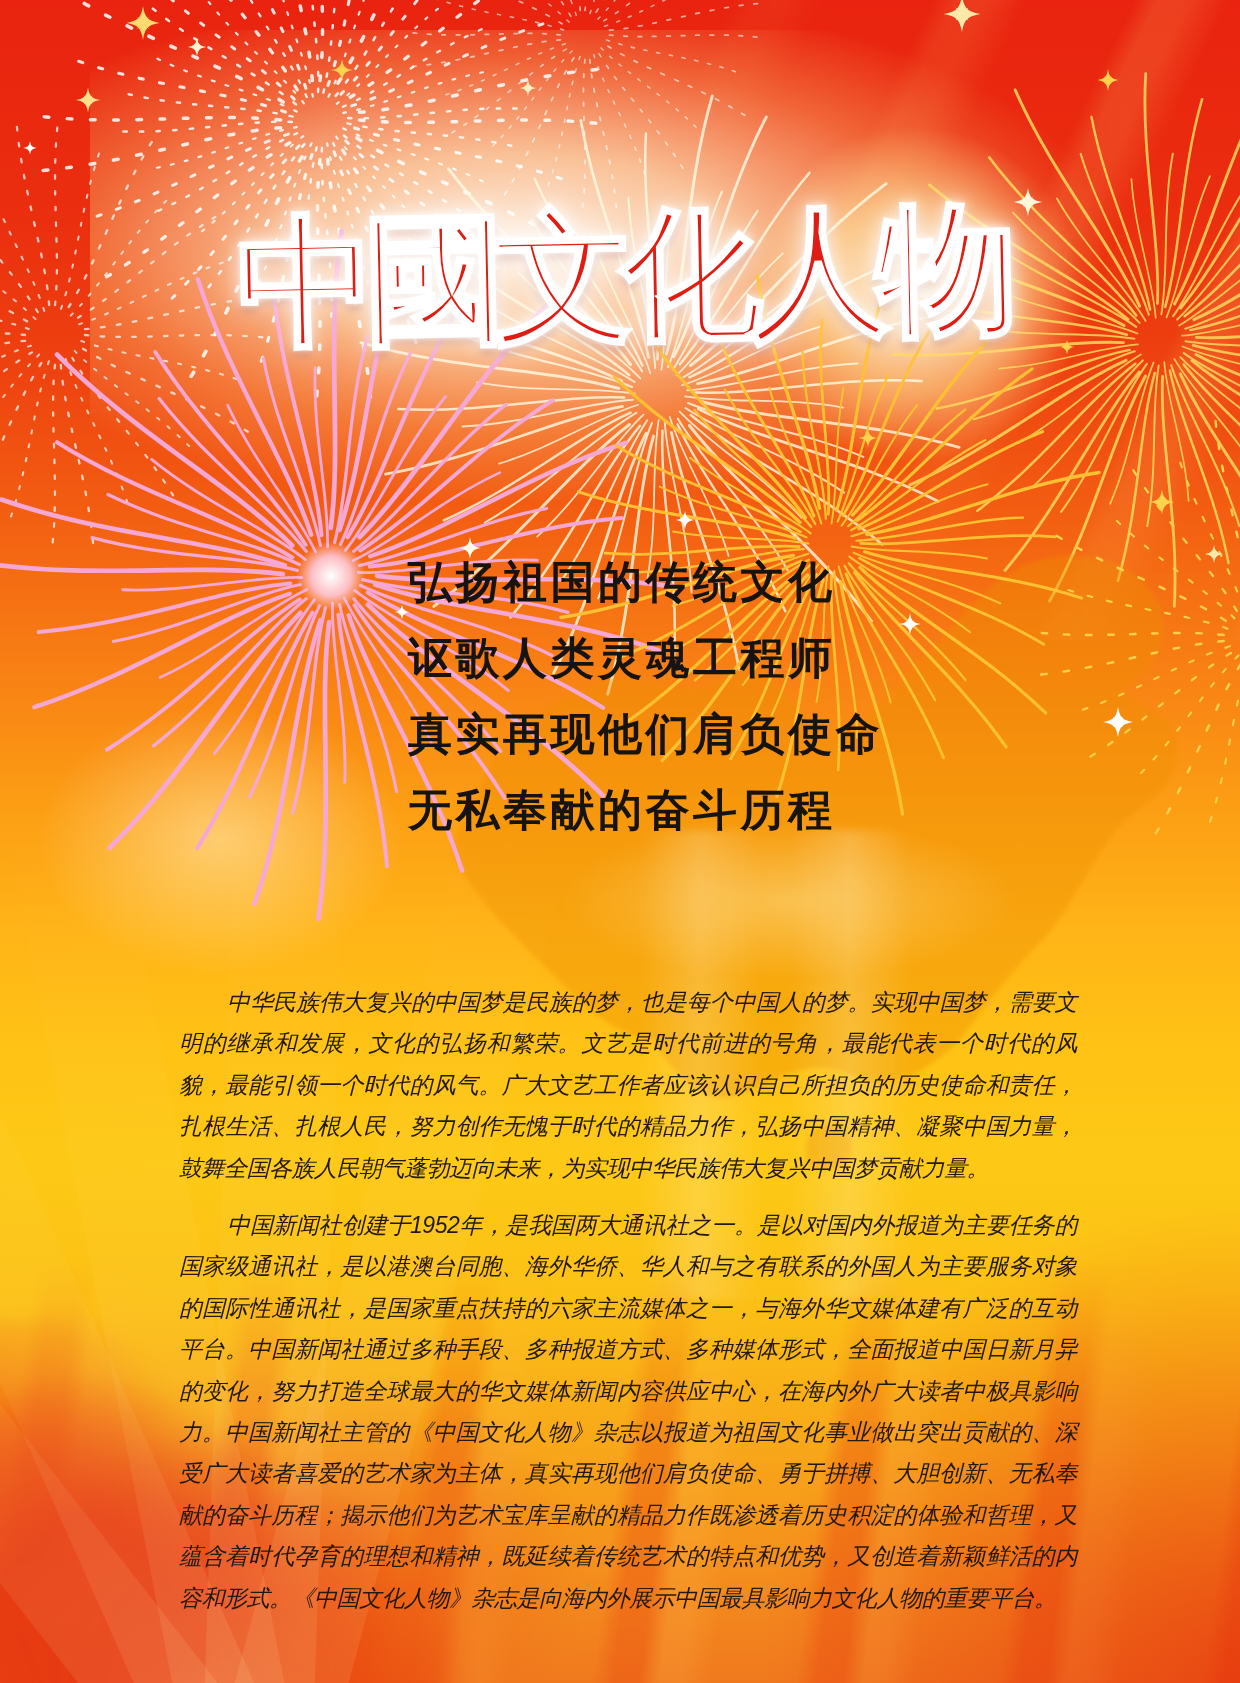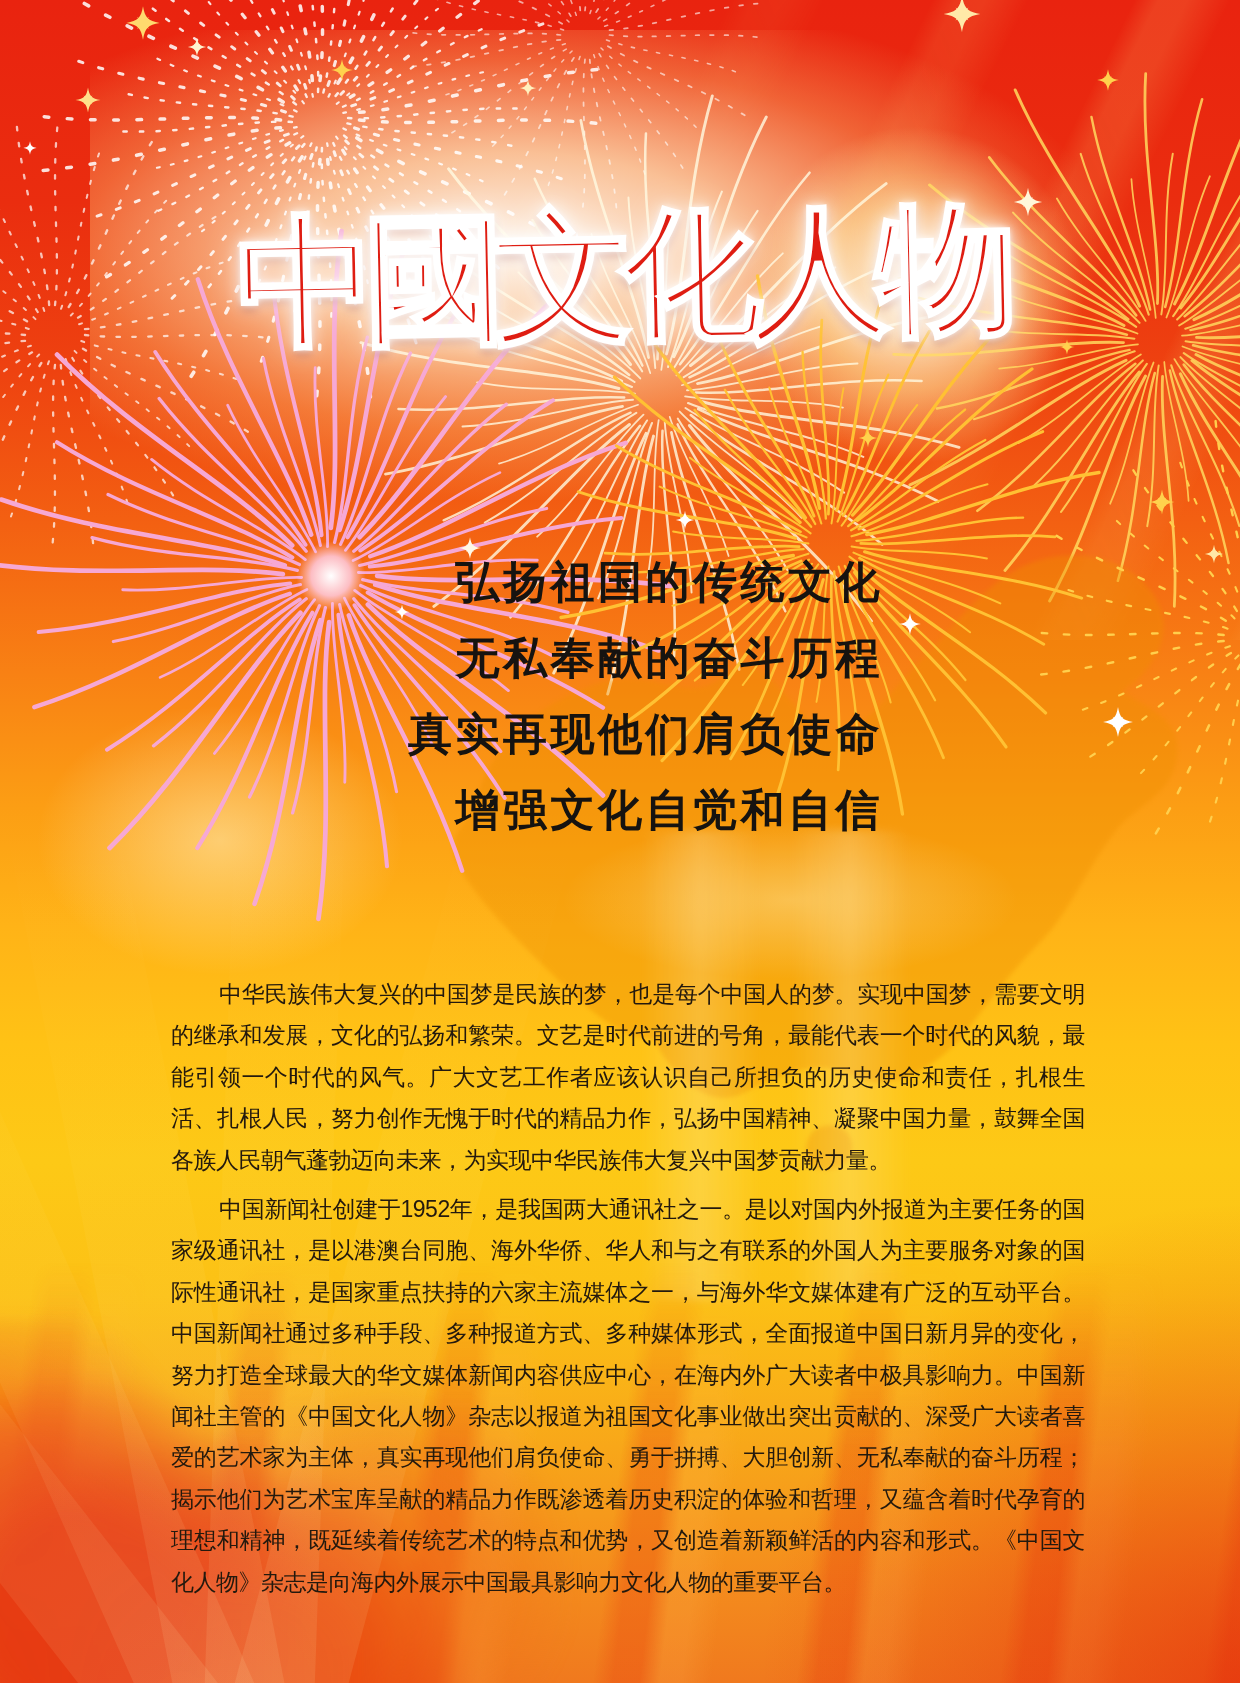--- a/index.html
+++ b/index.html
@@ -58,25 +58,25 @@
   
   .title{position:absolute;left:225px;top:175px;width:790px;margin:0;text-align:center;
     font-family:"DejaVu Serif","Liberation Serif",serif;font-weight:bold;
     font-size:142px;line-height:200px;letter-spacing:-14px;color:#df1d12;
     transform:rotate(-1.2deg);
     -webkit-text-stroke:3px #ffffff;
     text-shadow:0 0 6px #ffffff, 0 0 16px rgba(255,255,255,.95),
       0 0 34px rgba(255,255,255,.8), 0 6px 9px rgba(140,20,0,.45);}
   .slogans{position:absolute;left:408px;top:544px;}
   .slogan{font-size:44px;line-height:76px;letter-spacing:3.5px;font-weight:bold;
-    color:#161310;white-space:nowrap;text-align:right;}
+    color:#161310;white-space:nowrap;}
   .bodytext{position:absolute;left:163px;top:966px;width:930px;
     font-size:23px;line-height:41.4px;letter-spacing:-.5px;color:#23190e;
     text-align:justify;}
-  .bodytext p{margin:8px;text-indent:48px;}
+  .bodytext p{margin:16px;text-indent:48px;font-style:italic;}
 </style>
 </head>
 <body>
 
 <div class="poster">
 
   <svg width="0" height="0" style="position:absolute" aria-hidden="true">
     <defs>
       <path id="ray" d="M0,-34 C7,-95 -6,-170 4,-248"></path>
       <g id="sec">
@@ -217,23 +217,23 @@
       <use href="#sparkle"></use>
     </svg>
   <svg class="sp" style="left:1100px;top:704px;width:36px;height:36px;color:#ffffff" viewBox="-1.2 -1.2 2.4 2.4">
       <use href="#sparkle"></use>
     </svg>
 
   <h1 class="title">中國文化人物</h1>
 
   <div class="slogans">
     <div class="slogan">弘扬祖国的传统文化</div>
+    <div class="slogan">讴歌人类灵魂工程师</div>
+    <div class="slogan">真实再现他们肩负使命</div>
     <div class="slogan">无私奉献的奋斗历程</div>
-    <div class="slogan">真实再现他们肩负使命</div>
-    <div class="slogan">增强文化自觉和自信</div>
   </div>
 
   <div class="bodytext">
     <p>中华民族伟大复兴的中国梦是民族的梦，也是每个中国人的梦。实现中国梦，需要文明的继承和发展，文化的弘扬和繁荣。文艺是时代前进的号角，最能代表一个时代的风貌，最能引领一个时代的风气。广大文艺工作者应该认识自己所担负的历史使命和责任，扎根生活、扎根人民，努力创作无愧于时代的精品力作，弘扬中国精神、凝聚中国力量，鼓舞全国各族人民朝气蓬勃迈向未来，为实现中华民族伟大复兴中国梦贡献力量。</p>
     <p>中国新闻社创建于1952年，是我国两大通讯社之一。是以对国内外报道为主要任务的国家级通讯社，是以港澳台同胞、海外华侨、华人和与之有联系的外国人为主要服务对象的国际性通讯社，是国家重点扶持的六家主流媒体之一，与海外华文媒体建有广泛的互动平台。中国新闻社通过多种手段、多种报道方式、多种媒体形式，全面报道中国日新月异的变化，努力打造全球最大的华文媒体新闻内容供应中心，在海内外广大读者中极具影响力。中国新闻社主管的《中国文化人物》杂志以报道为祖国文化事业做出突出贡献的、深受广大读者喜爱的艺术家为主体，真实再现他们肩负使命、勇于拼搏、大胆创新、无私奉献的奋斗历程；揭示他们为艺术宝库呈献的精品力作既渗透着历史积淀的体验和哲理，又蕴含着时代孕育的理想和精神，既延续着传统艺术的特点和优势，又创造着新颖鲜活的内容和形式。《中国文化人物》杂志是向海内外展示中国最具影响力文化人物的重要平台。</p>
   </div>
 
 </div>
 
 </body></html>

